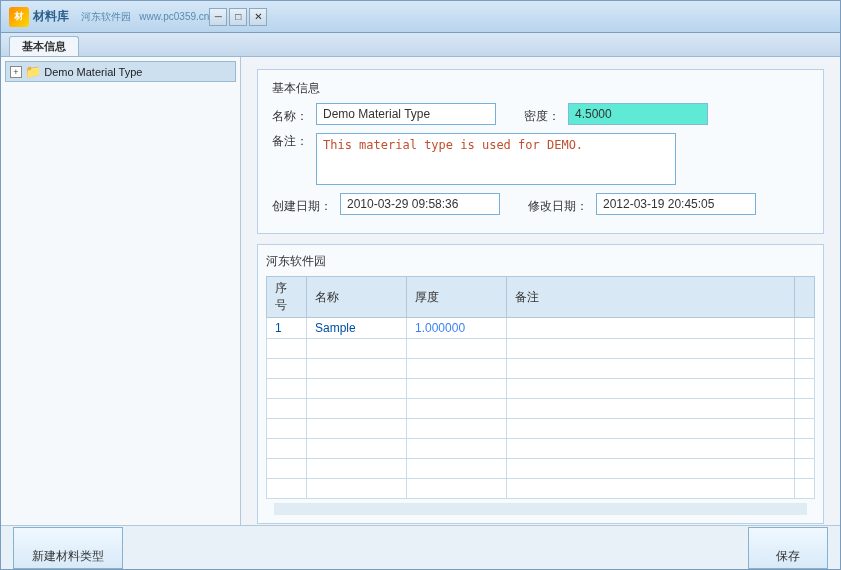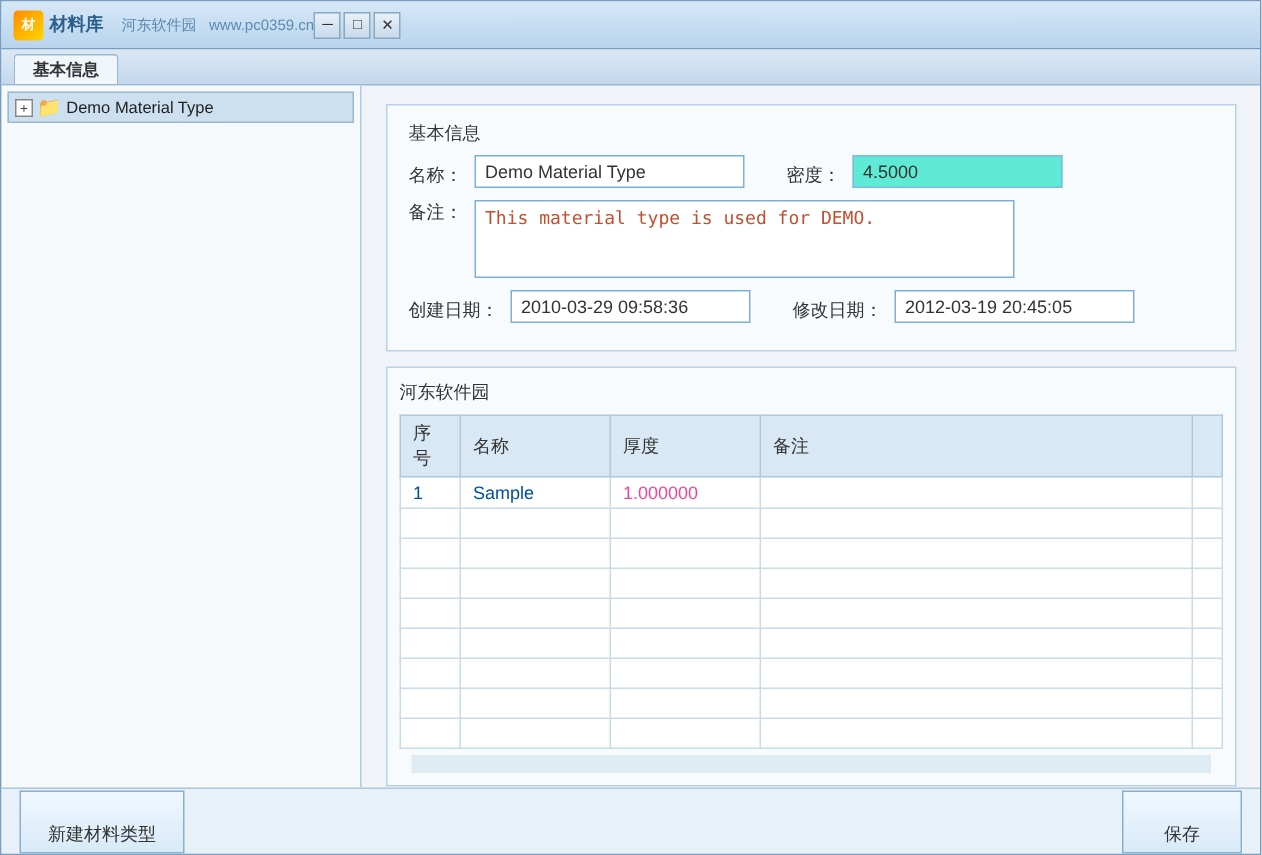--- a/index.html
+++ b/index.html
@@ -230,21 +230,21 @@
       border: 1px solid #b0c8dc;
       padding: 3px 8px;
       text-align: left;
       font-weight: normal;
       color: #333;
     }
     .material-table td {
       border: 1px solid #c8dce8;
       padding: 3px 8px;
       background: white;
-      color: #ec4899;
+      color: #3b82f6;
     }
     .material-table tr.data-row td:first-child {
       color: #0050a0;
     }
     .material-table tr.data-row td:nth-child(2) {
       color: #0050a0;
     }
     .material-table tr.empty-row td {
       height: 20px;
     }

